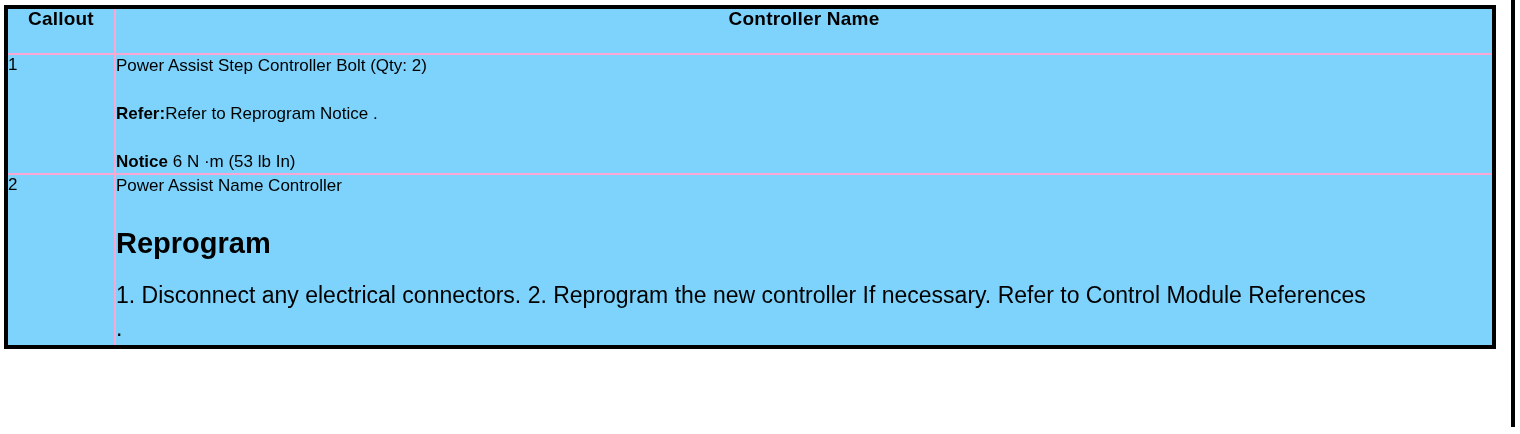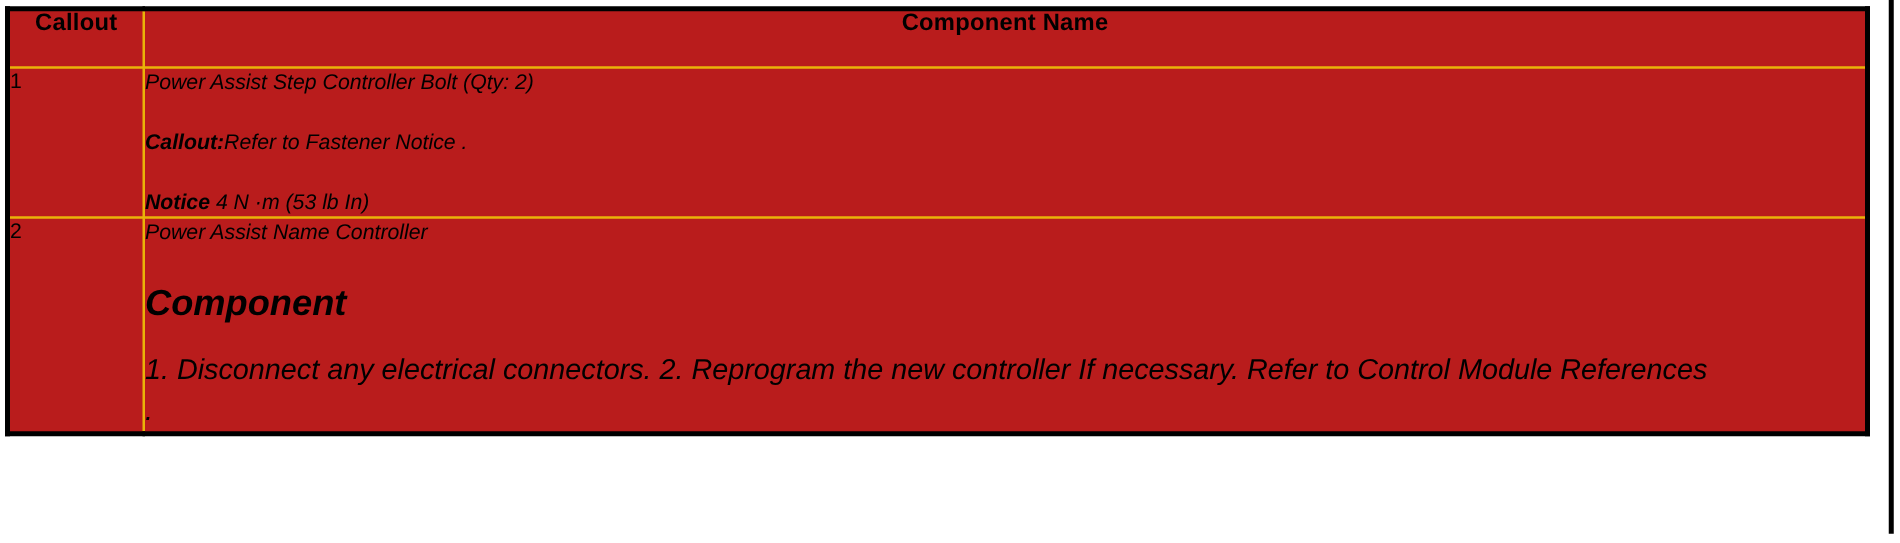--- a/index.html
+++ b/index.html
@@ -42,24 +42,24 @@
     table-layout: fixed;
     background: #ffffff;
     border: 4px solid #000000;
   }
 
   .comp-table col.callout-col { width: 109px; }
   .comp-table col.name-col    { width: 1379px; }
 
   .comp-table th,
   .comp-table td {
-    border: 2px solid #eab308;
+    border: 2px solid #f9a8d4;
     vertical-align: top;
     padding: 0;
-    background: #b91c1c;
+    background: #7dd3fc;
   }
 
   
   .hdr-cell {
     text-align: center;
     height: 44px;
     font-size: 19px;
     font-weight: bold;
     letter-spacing: 0.2px;
     vertical-align: middle;
@@ -75,21 +75,20 @@
     font-size: 17px;
     font-weight: normal;
     padding-left: 14px;
   }
 
   
   .content-cell {
     padding: 12px 10px 12px 14px;
     font-size: 17px;
     line-height: 1.35;
-    font-style: italic;
   }
 
   .line {
     margin: 0 0 0 0;
     padding: 0;
     font-size: 17px;
     line-height: 1.3;
   }
   .line + .line { margin-top: 26px; }
 
@@ -123,48 +122,48 @@
 
   <table class="comp-table">
     <colgroup>
       <col class="callout-col">
       <col class="name-col">
     </colgroup>
 
     <thead>
       <tr>
         <th class="hdr-cell callout-head">Callout</th>
-        <th class="hdr-cell name-head">Component Name</th>
+        <th class="hdr-cell name-head">Controller Name</th>
       </tr>
     </thead>
 
     <tbody>
 
       <tr>
         <td class="callout-cell">1</td>
         <td class="content-cell">
 
           <div class="line">Power Assist Step Controller Bolt (Qty: 2)</div>
 
-          <div class="line"><span class="strong">Callout:</span><span>Refer to Fastener Notice .</span></div>
+          <div class="line"><span class="strong">Refer:</span><span>Refer to Reprogram Notice .</span></div>
 
-          <div class="line"><span class="strong">Notice</span><span>&nbsp;</span><span>4 N ·m (53 lb In)</span></div>
+          <div class="line"><span class="strong">Notice</span><span>&nbsp;</span><span>6 N ·m (53 lb In)</span></div>
 
         </td>
       </tr>
 
       <tr>
         <td class="callout-cell">2</td>
         <td class="content-cell">
 
           <div class="line">Power Assist Name Controller</div>
 
           <div class="gap-lg"></div>
 
-          <div class="proc-heading">Component</div>
+          <div class="proc-heading">Reprogram</div>
 
           <div class="gap-md"></div>
 
           <div class="proc-body">1. Disconnect any electrical connectors. 2. Reprogram the new controller If necessary. Refer to Control Module References</div>
 
           <div class="proc-body">.</div>
 
         </td>
       </tr>
 

